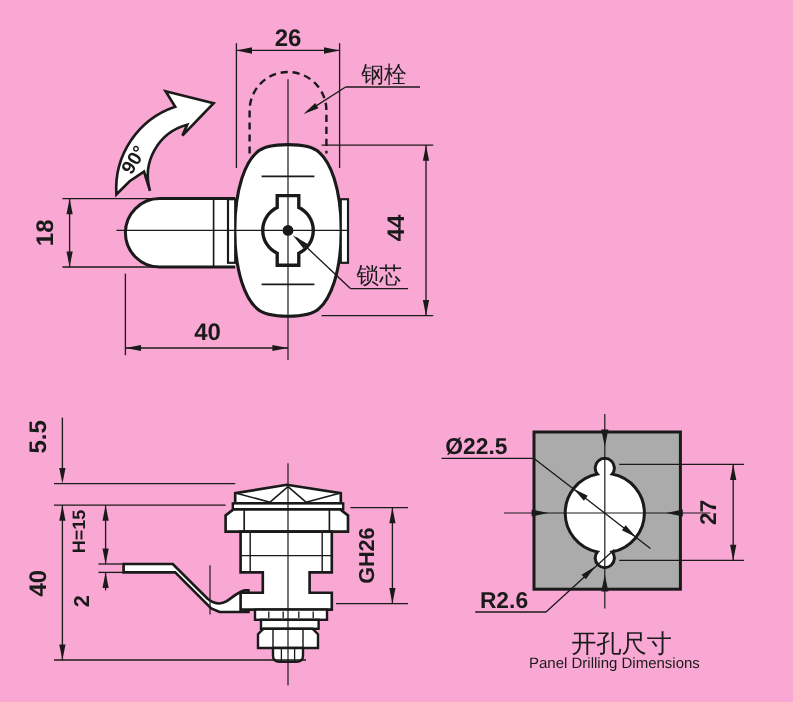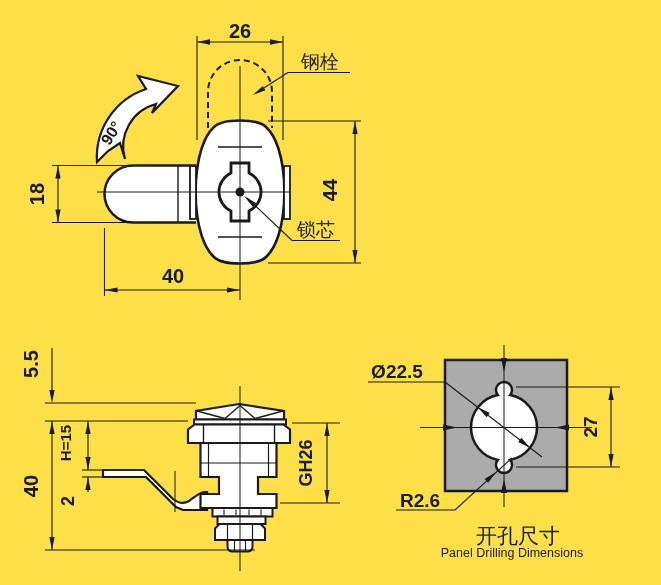--- a/index.html
+++ b/index.html
@@ -1,16 +1,16 @@
 <!DOCTYPE html>
 <html><head>
 <meta charset="utf-8">
 <style>
   html,body{margin:0;padding:0;background:#ffffff;}
-  .stage{position:relative;width:661px;height:585px;background:#fde047;overflow:hidden;
+  .stage{position:relative;width:661px;height:585px;background:#f9a8d4;overflow:hidden;
          font-family:"Liberation Sans", sans-serif;}
   svg{display:block;}
   text{fill:#1a1a1a;}
   .dim{font-weight:bold;}
 </style>
 </head>
 <body>
 
 <div class="stage">
 <svg width="661" height="585" viewBox="0 0 661 585">

